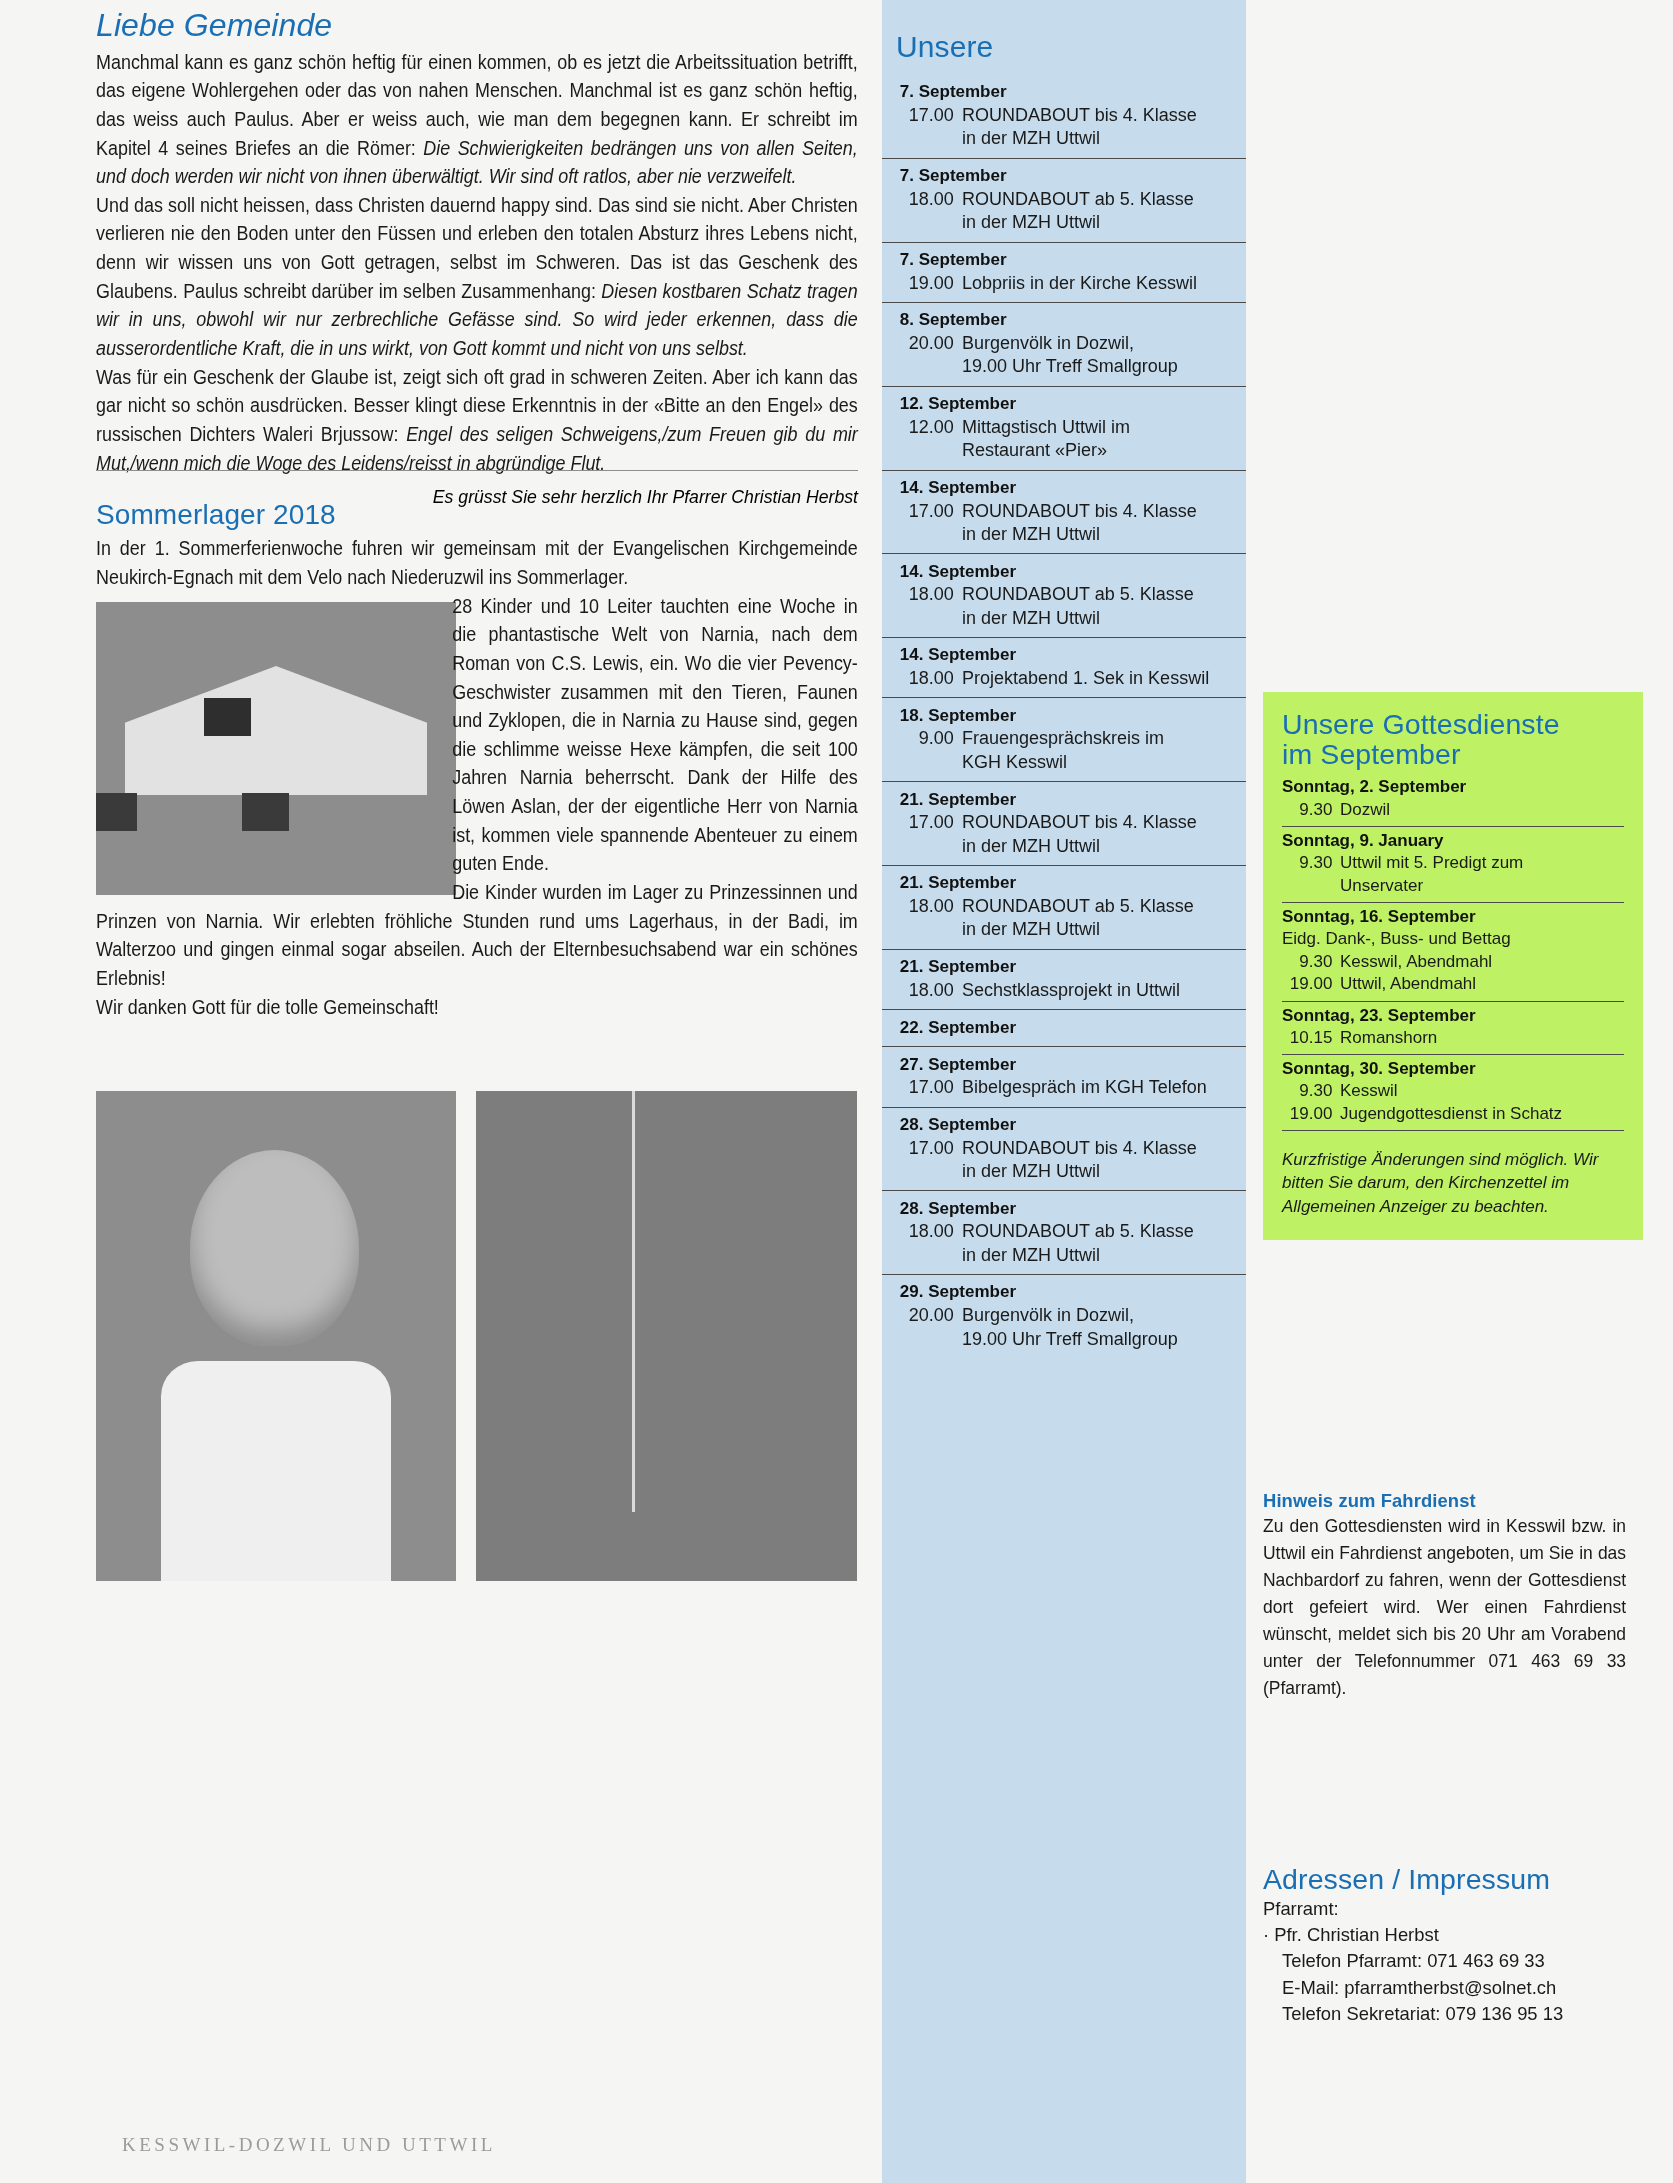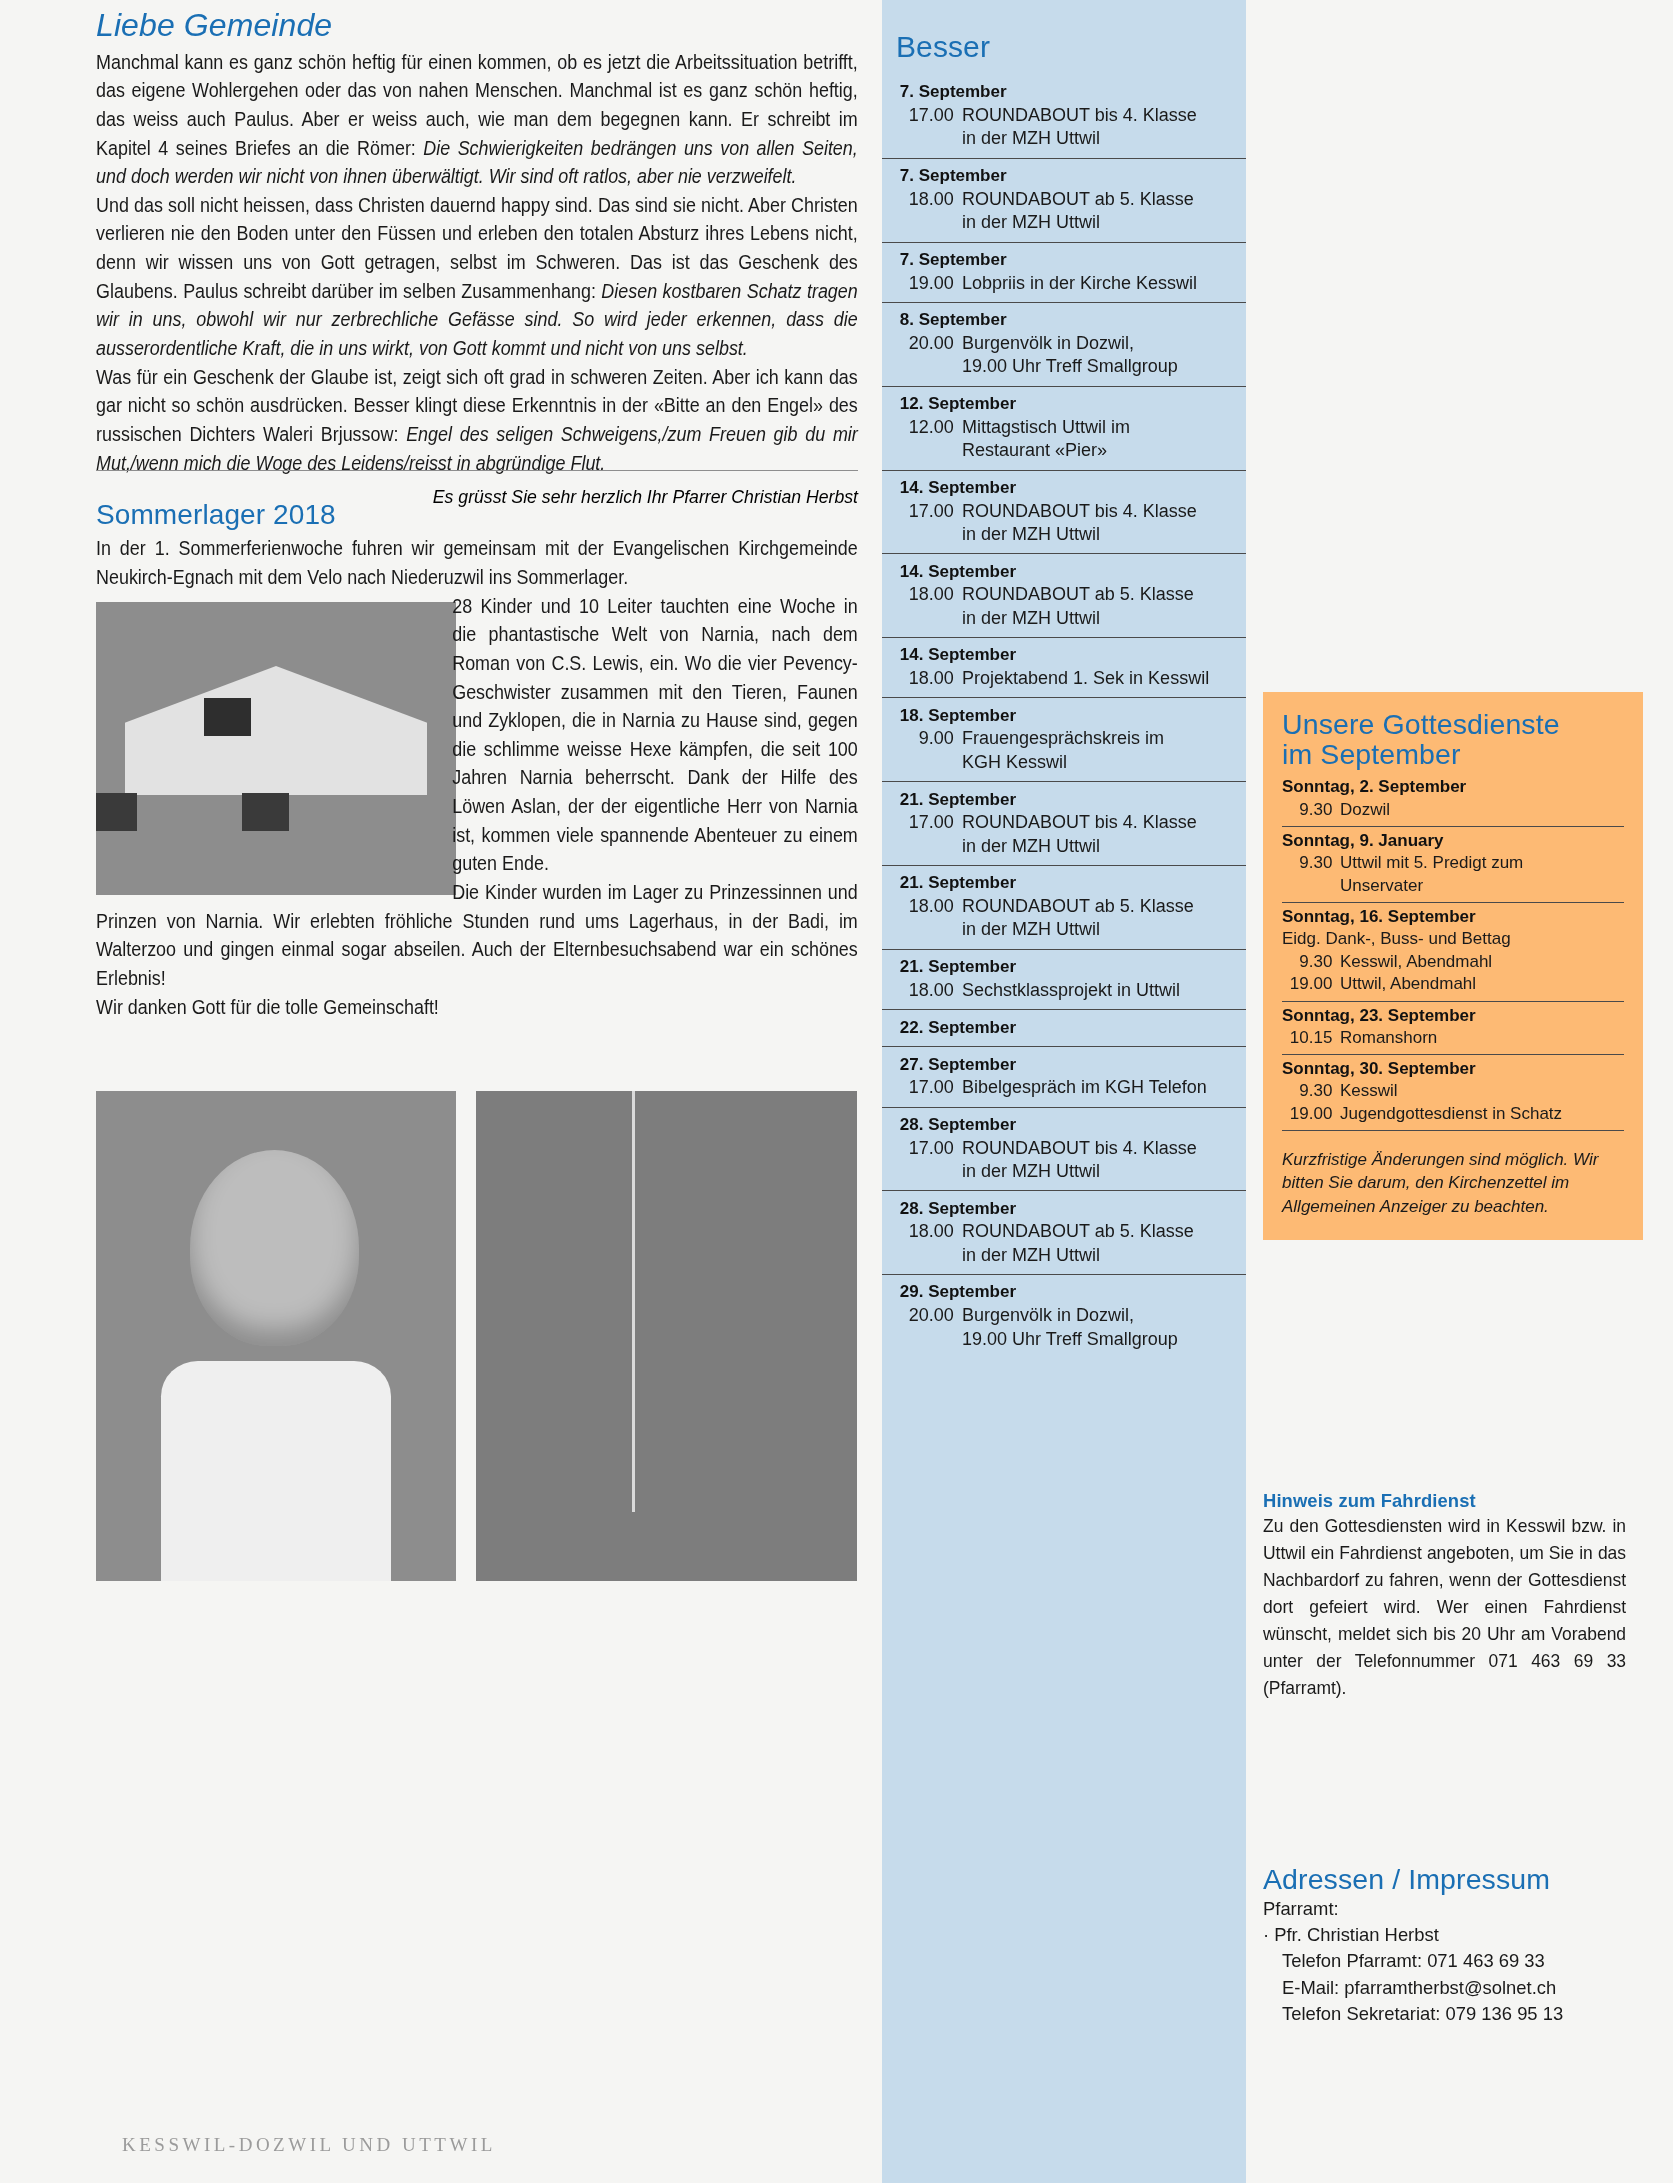--- a/index.html
+++ b/index.html
@@ -127,21 +127,21 @@
   .ev-time{
     font-size:18px;color:#1a1a1a;width:66px;flex:0 0 66px;
     text-align:right;padding-right:8.2px;box-sizing:border-box;
   }
   .ev-desc{font-size:18px;color:#1a1a1a;flex:1;line-height:1.3;}
   .ev-desc .cont{display:block;}
 
   
   #services-box{
     position:absolute;left:1263px;top:692px;width:380px;
-    background:#fdba74;padding:16.5px 19px 21.5px 19px;box-sizing:border-box;
+    background:#bef264;padding:16.5px 19px 21.5px 19px;box-sizing:border-box;
   }
   #services-title{
     font-size:28.5px;line-height:1.07;font-weight:400;margin:0 0 3.8px 0;
   }
   .sv{border-bottom:1px solid #4a4a4a;padding:3.2px 0 4.4px 0;}
   .sv:last-of-type{border-bottom:1px solid #4a4a4a;}
   .sv-date{font-size:17px;font-weight:700;color:#111;line-height:1.3;}
   .sv-note{font-size:17px;color:#1a1a1a;line-height:1.32;}
   .sv-row{display:flex;align-items:baseline;line-height:1.34;}
   .sv-time{
@@ -207,21 +207,21 @@
   <p class="para">Die Kinder wurden im Lager zu Prinzessinnen und Prinzen von Narnia. Wir erlebten fröhliche Stunden rund ums Lagerhaus, in der Badi, im Walterzoo und gingen einmal sogar abseilen. Auch der Elternbesuchsabend war ein schönes Erlebnis!</p>
   <p class="para">Wir danken Gott für die tolle Gemeinschaft!</p>
 </div>
 
 <div id="photo-girl" class="ph-girl"></div>
 <div id="photo-climb" class="ph-climb"></div>
 
 <div id="footer-cap">KESSWIL-DOZWIL UND UTTWIL</div>
 
 <div id="termine-panel">
-  <div id="termine-title" class="blue-h">Besser</div>
+  <div id="termine-title" class="blue-h">Unsere</div>
   <div id="termine-list">
       <div class="ev">
         <div class="ev-date">7. September</div>
         <div class="ev-row">
           <div class="ev-time">17.00</div>
           <div class="ev-desc"><span>ROUNDABOUT bis 4. Klasse</span><span class="cont">in der MZH Uttwil</span></div>
         </div>
       </div>
       <div class="ev">
         <div class="ev-date">7. September</div>

